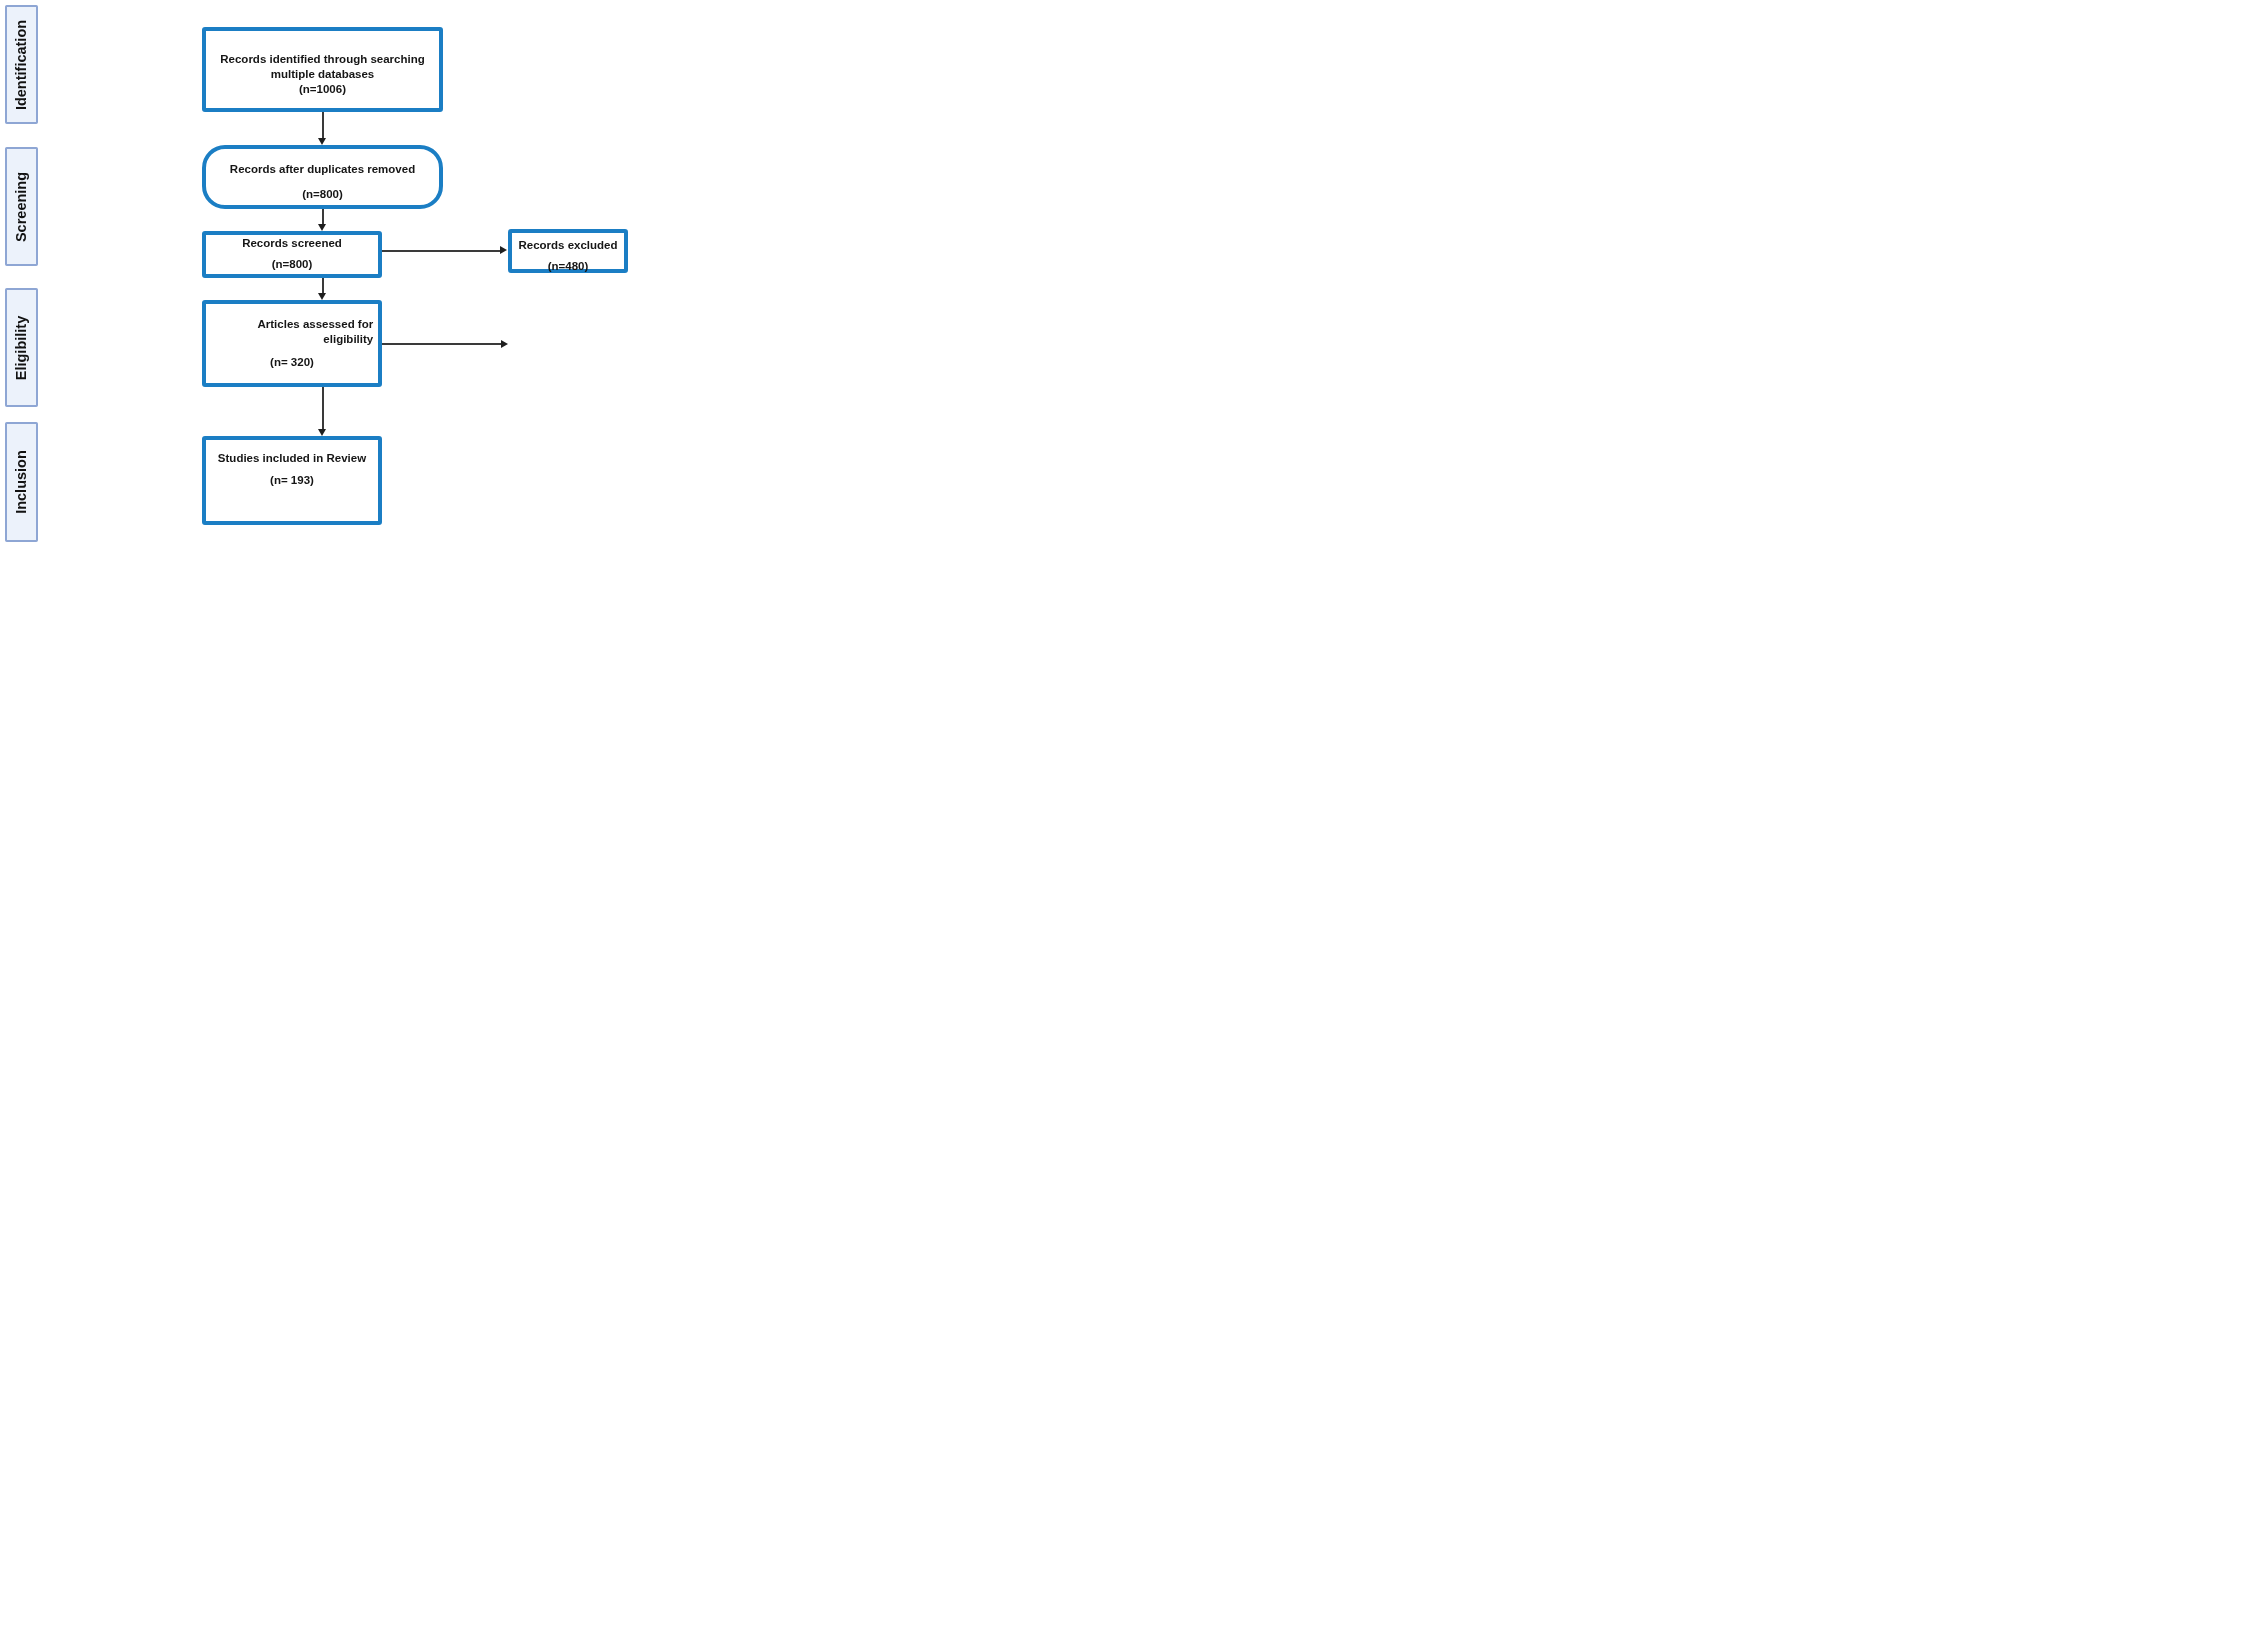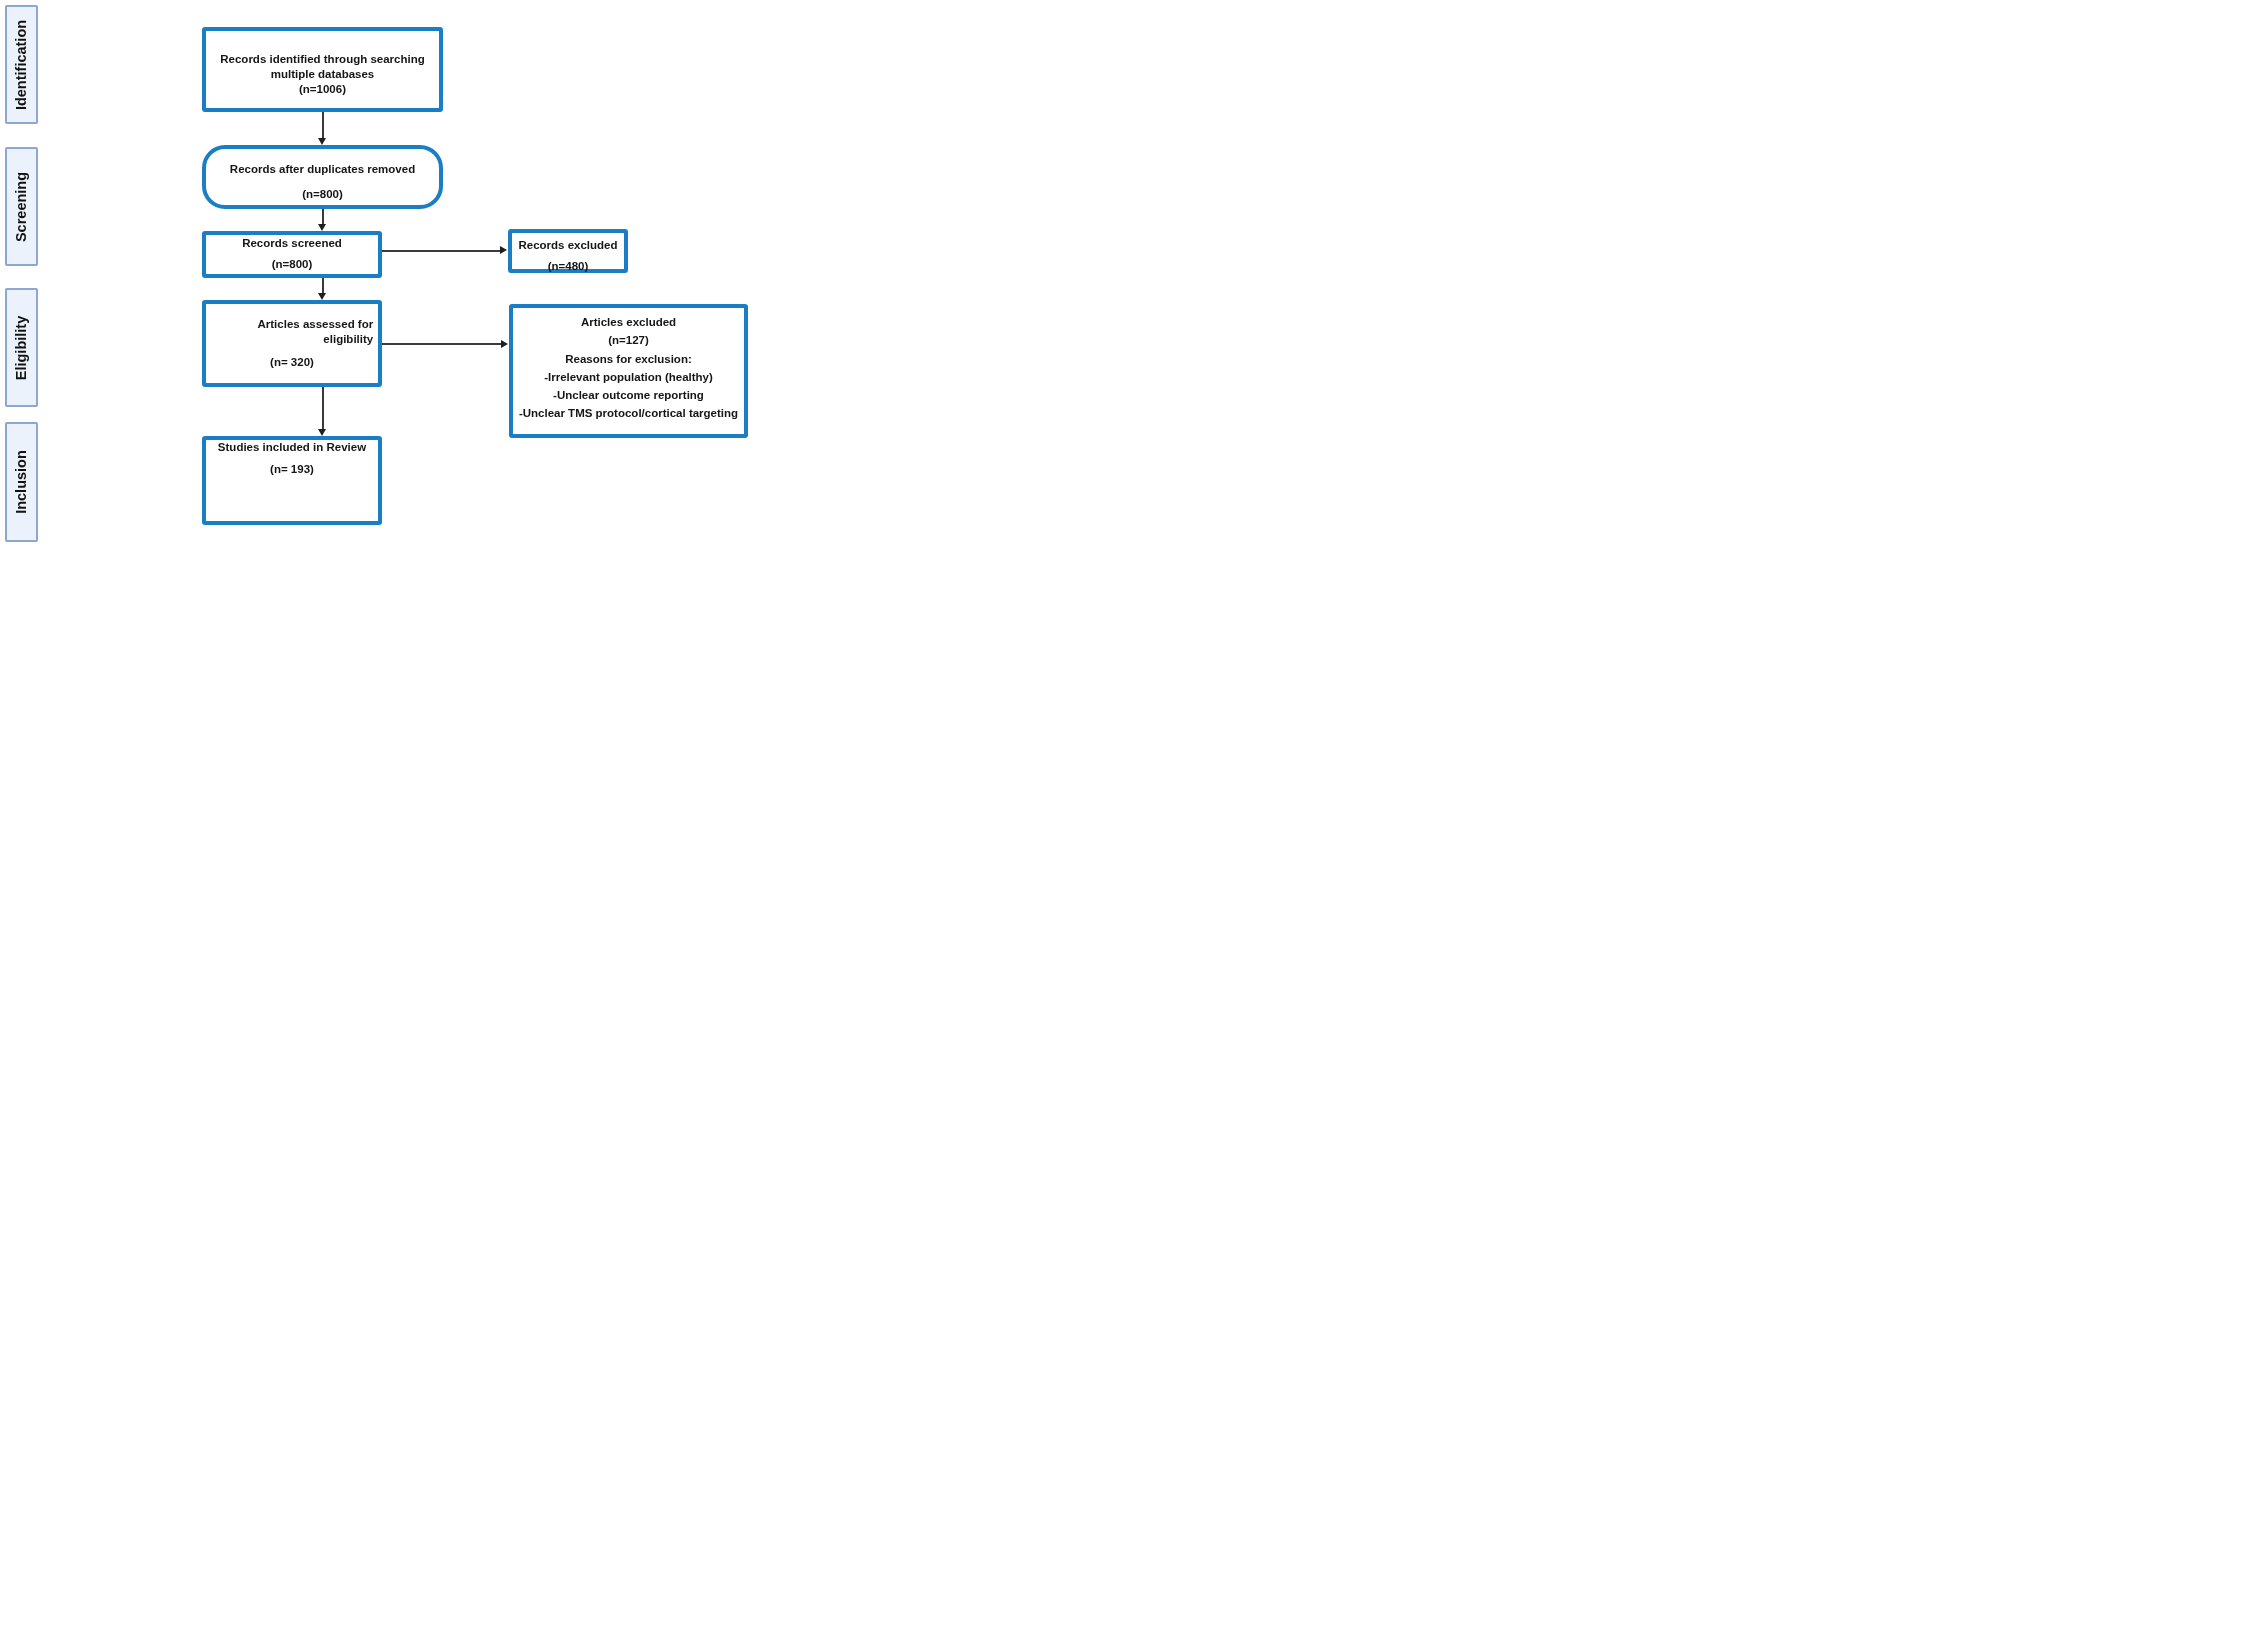--- a/index.html
+++ b/index.html
@@ -46,21 +46,21 @@
     font-size:11.5px;font-weight:700;line-height:1.3;
     padding-left:4.8px;padding-right:4.8px;
   }
   .fbox .count{white-space:pre;}
   #box-identified{left:202px;top:27px;width:241px;height:85px;justify-content:flex-end;padding-top:8.5px;padding-bottom:11px;}
   #box-deduplicated{left:202px;top:145px;width:241px;height:64px;justify-content:flex-start;padding-top:13.3px;gap:9.7px;border-radius:23px;}
   #box-screened{left:202px;top:231px;width:180px;height:47px;justify-content:flex-start;padding-top:1px;gap:6px;}
   #box-records-excluded{left:508px;top:229px;width:120px;height:44px;justify-content:flex-start;padding-top:5px;gap:6px;}
   #box-assessed{left:202px;top:300px;width:180px;height:87px;justify-content:center;gap:7.3px;text-align:right;}
   #box-articles-excluded{left:509px;top:304px;width:239px;height:134px;justify-content:flex-start;padding-top:7.3px;gap:3px;line-height:1.32;}
-  #box-included{left:202px;top:436px;width:180px;height:89px;justify-content:flex-start;gap:7.3px;}
+  #box-included{left:202px;top:436px;width:180px;height:89px;justify-content:flex-start;padding-top:11px;gap:7.3px;}
   
   .vline{position:absolute;width:1.8px;background:var(--connector);left:322px;}
   .hline{position:absolute;height:1.8px;background:var(--connector);}
   .head-down{
     position:absolute;width:0;height:0;left:318px;
     border-left:4.8px solid transparent;
     border-right:4.8px solid transparent;
     border-top:7.3px solid var(--arrowhead);
   }
   .head-right{
@@ -106,28 +106,20 @@
   <div class="fbox" id="box-records-excluded">
     <div class="label">Records excluded</div>
     <div class="count">(n=480)</div>
   </div>
 
   <div class="fbox" id="box-assessed">
     <div class="label">Articles assessed for eligibility</div>
     <div class="count">(n= 320)</div>
   </div>
 
-  <div class="fbox" id="box-articles-excluded">
-    <div class="label">Articles excluded</div>
-    <div class="count">(n=127)</div>
-    <div>Reasons for exclusion:</div>
-    <div>-Irrelevant population (healthy)</div>
-    <div>-Unclear outcome reporting</div>
-    <div>-Unclear TMS protocol/cortical targeting</div>
-  </div>
 
   <div class="fbox" id="box-included">
     <div class="label">Studies included in Review</div>
     <div class="count">(n= 193)</div>
   </div>
 
   <div class="vline" style="top:112px;height:27px;"></div>
   <div class="head-down" style="top:138px;"></div>
 
   <div class="vline" style="top:209px;height:15px;"></div>

